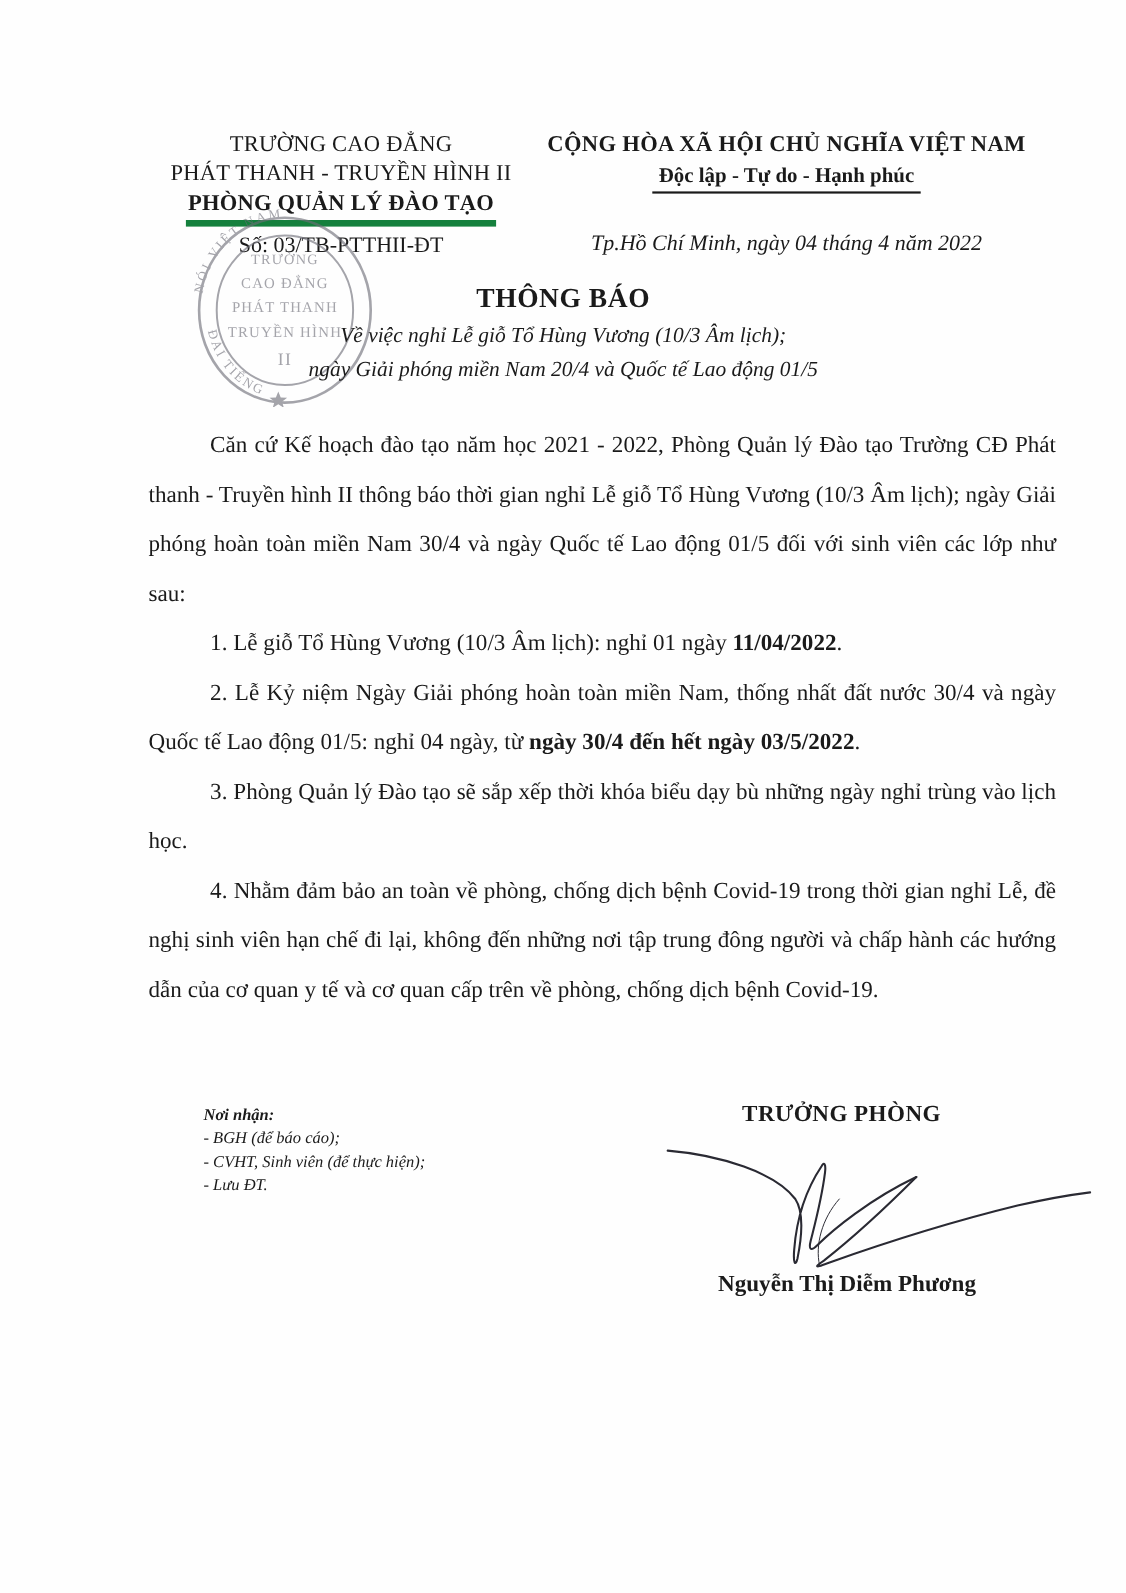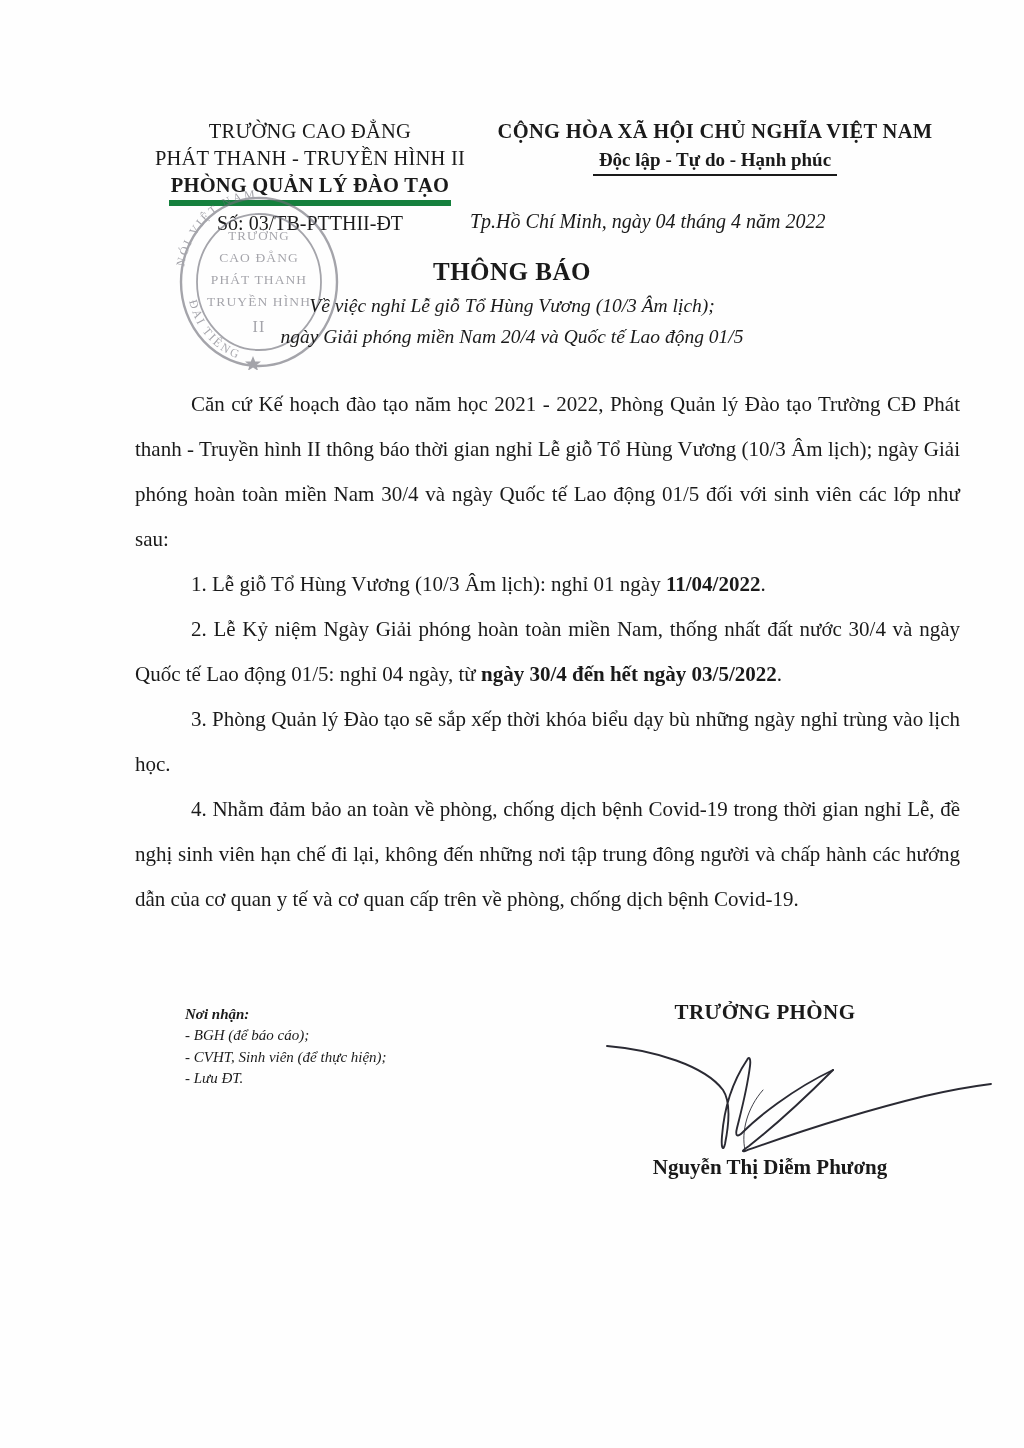--- a/index.html
+++ b/index.html
@@ -82,21 +82,21 @@
     border-bottom: 2px solid #1a1a1a;
     padding: 0 6px 2px 6px;
     margin-top: 1px;
     white-space: nowrap;
   }
   .date-line {
     position: absolute;
     left: 470px;
     top: 92px;
     width: 490px;
-    text-align: left;
+    text-align: center;
     font-size: 20px;
     font-style: italic;
     white-space: nowrap;
   }
 
   
   .seal {
     position: absolute;
     left: 163px;
     top: 190px;

